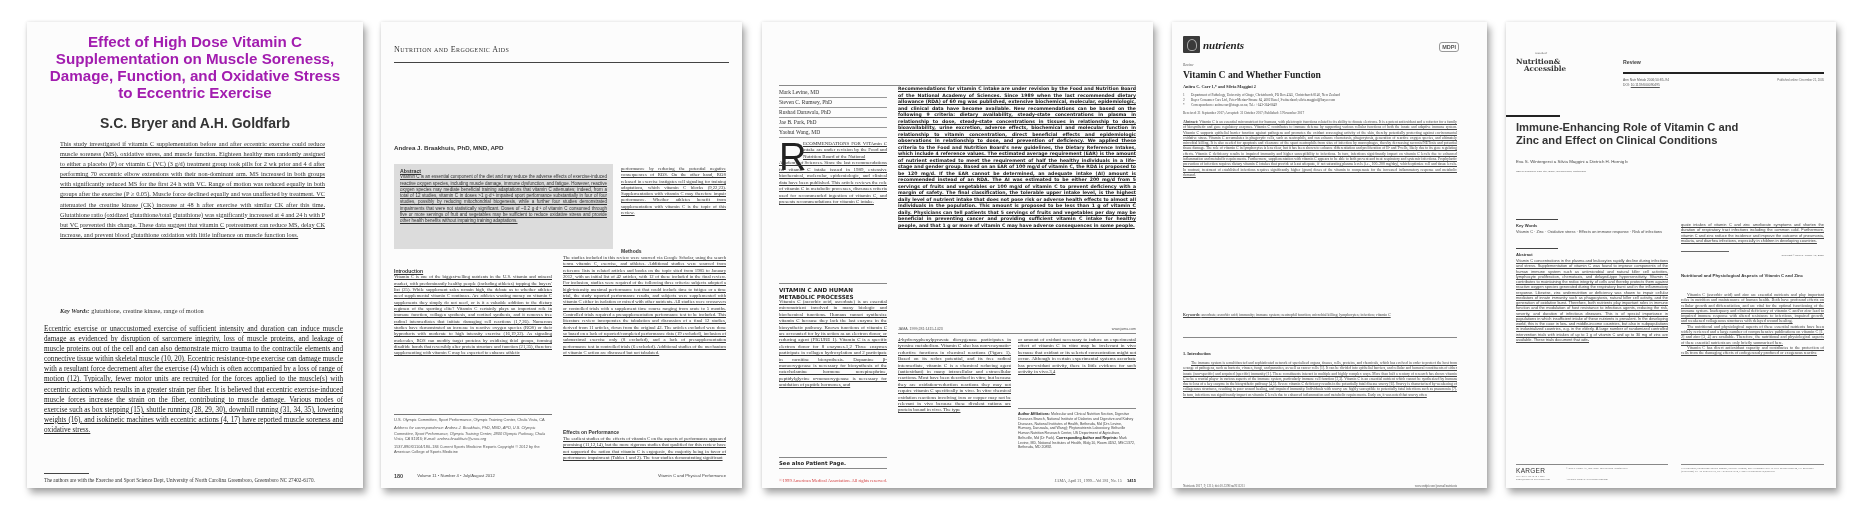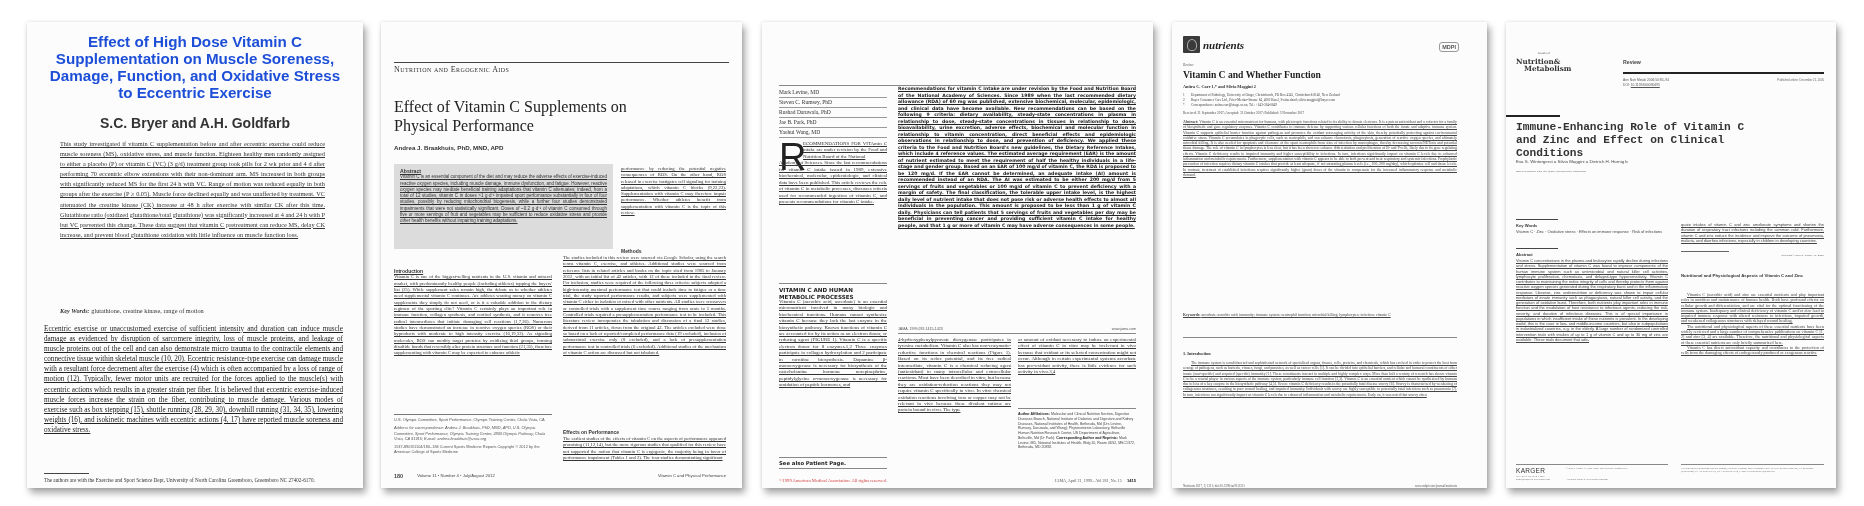--- a/index.html
+++ b/index.html
@@ -14,31 +14,31 @@
   .p1 { left: 27px; width: 336px; }
   .p2 { left: 381px; width: 361px; }
   .p3 { left: 762px; width: 391px; }
   .p4 { left: 1172px; width: 315px; }
   .p5 { left: 1506px; width: 330px; }
 
   .abs { position: absolute; }
   .just { text-align: justify; text-decoration: underline; }
 
   
-  .p1 .title { left: 0; right: 0; top: 11px; text-align: center; font-family: "Liberation Sans", sans-serif; font-weight: bold; font-size: 15.2px; line-height: 17px; color: #1d4ed8; padding: 0 22px; }
+  .p1 .title { left: 0; right: 0; top: 11px; text-align: center; font-family: "Liberation Sans", sans-serif; font-weight: bold; font-size: 15.2px; line-height: 17px; color: #a21caf; padding: 0 22px; }
   .p1 .authors { left: 0; right: 0; top: 93px; text-align: center; font-family: "Liberation Sans", sans-serif; font-weight: bold; font-size: 14px; color: #333; }
   .p1 .abstract { left: 33px; right: 38px; top: 117px; font-size: 6.3px; line-height: 10.1px; color: #333; }
   .p1 .keywords { left: 33px; right: 38px; top: 285px; font-size: 6.3px; color: #333; }
   .p1 .keywords b { font-style: italic; }
   .p1 .body { left: 17px; right: 20px; top: 302px; font-size: 7.2px; line-height: 10.1px; color: #222; }
   .p1 .rule { left: 17px; top: 451px; width: 45px; border-top: 1px solid #444; }
   .p1 .foot { left: 17px; right: 20px; top: 455px; font-size: 5.2px; line-height: 7px; color: #333; }
 
   
-  .p2 .section { left: 13px; top: 43px; font-size: 8px; letter-spacing: 0.4px; color: #333; font-variant: small-caps; }
+  .p2 .section { left: 13px; top: 23px; font-size: 8px; letter-spacing: 0.4px; color: #333; font-variant: small-caps; }
   .p2 .section-rule { left: 13px; right: 13px; top: 40px; border-top: 1px solid #444; }
   .p2 .title { left: 13px; top: 75px; font-size: 16px; line-height: 19px; color: #222; width: 280px; }
   .p2 .author { left: 13px; top: 122px; font-family: "Liberation Sans", sans-serif; font-weight: bold; font-size: 6.2px; color: #333; }
   .p2 .absbox { left: 13px; top: 142px; width: 219px; height: 85px; background: #dcdcdc; padding: 4px 6px; font-family: "Liberation Sans", sans-serif; font-size: 4.5px; line-height: 6.3px; color: #333; }
   .p2 .absbox .hd { font-weight: bold; font-size: 5.2px; }
   .p2 .col-r1 { left: 240px; width: 105px; top: 144px; font-size: 4.7px; line-height: 6.3px; color: #333; }
   .p2 .methods-h { left: 240px; top: 226px; font-family: "Liberation Sans", sans-serif; font-weight: bold; font-size: 5px; color: #333; }
   .p2 .col-l { left: 13px; width: 158px; top: 246px; font-size: 4.7px; line-height: 6.35px; color: #333; }
   .p2 .col-l .hd { font-family: "Liberation Sans", sans-serif; font-weight: bold; font-size: 5px; }
   .p2 .col-r2 { left: 182px; width: 163px; top: 233px; font-size: 4.7px; line-height: 6.35px; color: #333; }
@@ -96,21 +96,21 @@
   
   .p5 .journal { left: 10px; top: 28px; font-family: "DejaVu Serif", serif; font-weight: bold; font-size: 7.2px; line-height: 7.5px; color: #333; }
   .p5 .journal .small { font-size: 2.5px; display: block; text-align: center; font-weight: normal; }
   .p5 .journal .l2 { padding-left: 8px; display: block; }
   .p5 .review { left: 117px; top: 37px; font-family: "Liberation Sans", sans-serif; font-weight: bold; font-size: 5.2px; color: #444; }
   .p5 .thick-rule { left: 117px; right: 12px; top: 50px; border-top: 2.5px solid #222; }
   .p5 .meta { left: 117px; top: 56px; font-family: "Liberation Sans", sans-serif; font-size: 3.3px; line-height: 4.5px; color: #555; }
   .p5 .meta u { color: #555; }
   .p5 .pub { right: 12px; top: 56px; font-family: "Liberation Sans", sans-serif; font-size: 2.8px; color: #666; }
   .p5 .short-rule { left: 0px; top: 93px; width: 54px; border-top: 2px solid #222; }
-  .p5 .title { left: 10px; top: 99px; font-family: Liberation Mono, monospace; font-weight: bold; font-size: 11.2px; line-height: 13px; color: #333; }
+  .p5 .title { left: 10px; top: 99px; font-family: Liberation Sans, sans-serif; font-weight: bold; font-size: 11.2px; line-height: 13px; color: #333; }
   .p5 .authors { left: 10px; top: 137px; font-family: "Liberation Sans", sans-serif; font-size: 4.4px; color: #444; }
   .p5 .aff { left: 10px; top: 148px; font-family: "Liberation Sans", sans-serif; font-size: 2.5px; color: #666; }
   .p5 .sr1 { left: 10px; top: 197px; width: 42px; border-top: 1px solid #444; }
   .p5 .kw-h { left: 10px; top: 201px; font-family: "Liberation Sans", sans-serif; font-weight: bold; font-size: 4.1px; color: #333; }
   .p5 .kw { left: 10px; width: 152px; top: 207px; font-family: "Liberation Sans", sans-serif; font-size: 3.95px; line-height: 5.2px; color: #444; }
   .p5 .sr2 { left: 10px; top: 226px; width: 42px; border-top: 1px solid #444; }
   .p5 .abs-h { left: 10px; top: 230px; font-family: "Liberation Sans", sans-serif; font-weight: bold; font-size: 4.1px; color: #333; }
   .p5 .abstract { left: 10px; width: 152px; top: 236px; font-family: "Liberation Sans", sans-serif; font-size: 3.95px; line-height: 5.25px; color: #444; }
   .p5 .col-r-top { left: 175px; right: 12px; top: 200px; font-family: "Liberation Sans", sans-serif; font-size: 3.95px; line-height: 5.25px; color: #444; }
   .p5 .rr { left: 175px; width: 48px; top: 229px; border-top: 1px solid #666; }
@@ -138,21 +138,20 @@
     <span>glutathione, creatine kinase, range of motion</span>
   </div>
   <div class="abs body just">Eccentric exercise or unaccustomed exercise of sufficient intensity and duration can induce muscle damage as evidenced by disruption of sarcomere integrity, loss of muscle proteins, and leakage of muscle proteins out of the cell and can also demonstrate micro trauma to the contractile elements and connective tissue within skeletal muscle (10, 20). Eccentric resistance-type exercise can damage muscle with a resultant force decrement after the exercise (4) which is often accompanied by a loss of range of motion (12). Typically, fewer motor units are recruited for the forces applied to the muscle(s) with eccentric actions which results in a greater strain per fiber. It is believed that eccentric exercise-induced muscle forces increase the strain on the fiber, contributing to muscle damage. Various modes of exercise such as box stepping (15), shuttle running (28, 29, 30), downhill running (31, 34, 35), lowering weights (16), and isokinetic machines with eccentric actions (4, 17) have reported muscle soreness and oxidative stress.</div>
   <div class="abs rule"></div>
   <div class="abs foot">The authors are with the Exercise and Sport Science Dept, University of North Carolina Greensboro, Greensboro NC 27402-6170.</div>
 </div>
 
 <div class="page p2">
   <div class="abs section">Nutrition and Ergogenic Aids</div>
   <div class="abs section-rule"></div>
-  <div class="abs title">Effect of Vitamin C Supplements on Physical Performance</div>
   <div class="abs author">Andrea J. Braakhuis, PhD, MND, APD</div>
   <div class="abs absbox just">
     <div class="hd">Abstract</div>
     <div>Vitamin C is an essential component of the diet and may reduce the adverse effects of exercise-induced reactive oxygen species, including muscle damage, immune dysfunction, and fatigue. However, reactive oxygen species may mediate beneficial training adaptations that vitamin C attenuates; indeed, from a total of 12 studies, vitamin C in doses &gt;1 g·d⁻¹ impaired sport performance substantially in four of four studies, possibly by reducing mitochondrial biogenesis, while a further four studies demonstrated impairments that were not statistically significant. Doses of ~0.2 g·d⁻¹ of vitamin C consumed through five or more servings of fruit and vegetables may be sufficient to reduce oxidative stress and provide other health benefits without impairing training adaptations.</div>
   </div>
   <div class="abs col-r1 just">performance by reducing the potential negative consequences of ROS. On the other hand, ROS released in exercise instigates cell signaling for training adaptations, which vitamin C blocks (9,22,23). Supplementation with vitamin C may therefore impair performance. Whether athletes benefit from supplementation with vitamin C is the topic of this review.</div>
   <div class="abs methods-h">Methods</div>
   <div class="abs col-l just">
     <div class="hd">Introduction</div>
     <div>Vitamin C is one of the biggest-selling nutrients in the U.S. vitamin and mineral market, with predominantly healthy people (including athletes) topping the buyers' list (25). While supplement sales remain high, the debate as to whether athletes need supplemental vitamin C continues. Are athletes wasting money on vitamin C supplements they simply do not need, or is it a valuable addition to the dietary regimen of the sporting elite? Vitamin C certainly plays an important role in immune function, collagen synthesis, and cortisol synthesis, and it removes free radical intermediates that initiate damaging cell reactions (1,7,26). Numerous studies have demonstrated an increase in reactive oxygen species (ROS) or their byproducts with moderate to high intensity exercise (16,19,32). As signaling molecules, ROS can modify target proteins by oxidizing thiol groups, forming disulfide bonds that reversibly alter protein structure and function (21,35), therefore supplementing with vitamin C may be expected to enhance athletic</div>
@@ -240,21 +239,21 @@
   <div class="abs foot">
     <span>Nutrients 2017, 9, 1211; doi:10.3390/nu9111211</span>
     <span class="r">www.mdpi.com/journal/nutrients</span>
   </div>
 </div>
 
 <div class="page p5">
   <div class="abs journal">
     <span class="small">Annals of</span>
     <span>Nutrition&amp;</span>
-    <span class="l2">Metabolism</span>
+    <span class="l2">Accessible</span>
   </div>
   <div class="abs review">Review</div>
   <div class="abs thick-rule"></div>
   <div class="abs meta">
     <div>Ann Nutr Metab 2006;50:85–94</div>
     <div><span>DOI:</span> <u>10.1159/000090495</u></div>
   </div>
   <div class="abs pub">Published online: December 21, 2005</div>
   <div class="abs short-rule"></div>
   <div class="abs title" style="width:240px">Immune-Enhancing Role of Vitamin C and Zinc and Effect on Clinical Conditions</div>

